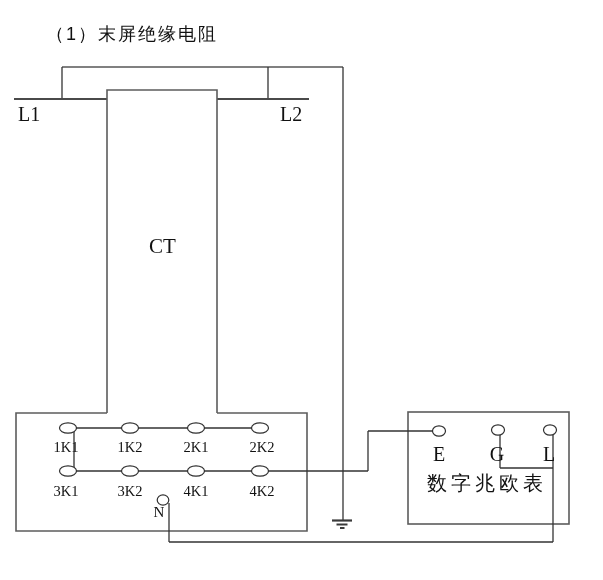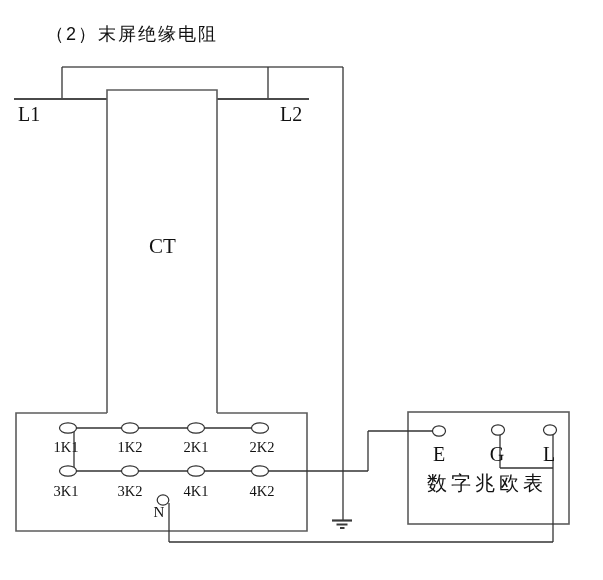--- a/index.html
+++ b/index.html
@@ -44,21 +44,21 @@
   .lbl-term  { font-size: 14.5px; text-anchor: middle; }
   .lbl-n     { font-size: 15px; text-anchor: middle; }
   .lbl-egl   { font-size: 20px; text-anchor: middle; }
   .lbl-meter { font-size: 20px; letter-spacing: 4px; }
 </style>
 </head>
 <body>
 
 <div class="canvas">
 
-  <div class="figure-title">（2）末屏绝缘电阻</div>
+  <div class="figure-title">（1）末屏绝缘电阻</div>
 
   <svg class="diagram" width="603" height="580" viewBox="0 0 603 580">
 
     <line class="bus" x1="62" y1="67" x2="343" y2="67"></line>
     <line class="wire" x1="62" y1="67" x2="62" y2="99"></line>
     <line class="wire" x1="268" y1="67" x2="268" y2="99"></line>
     <line class="wire" x1="343" y1="67" x2="343" y2="520"></line>
 
     <line class="bar" x1="14" y1="99" x2="107" y2="99"></line>
     <line class="bar" x1="217" y1="99" x2="309" y2="99"></line>

